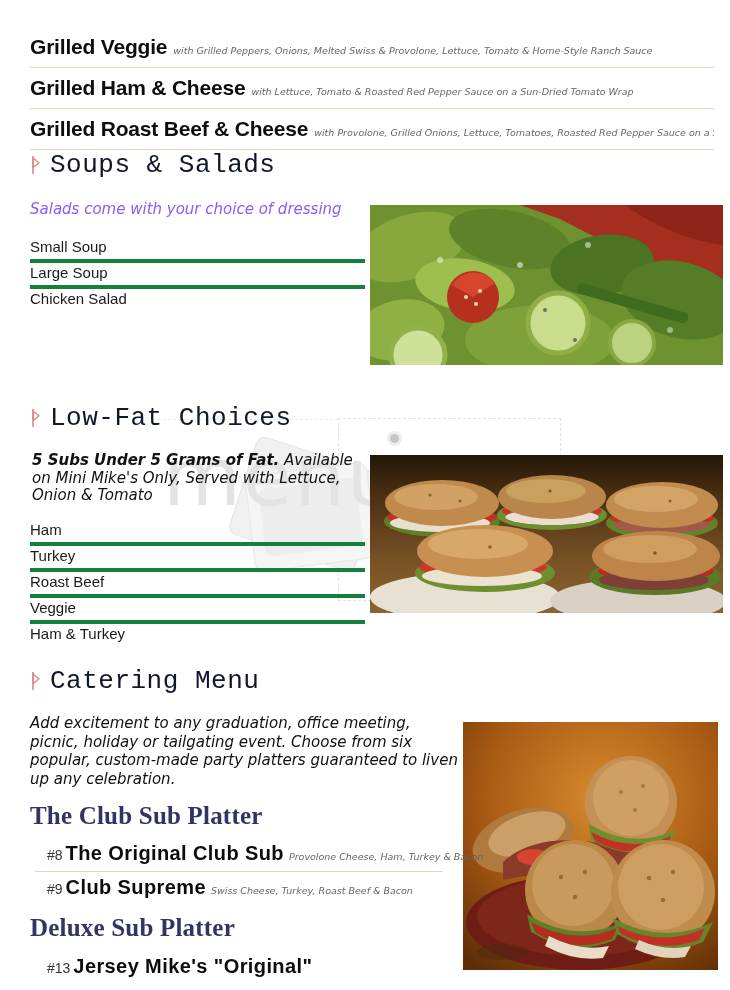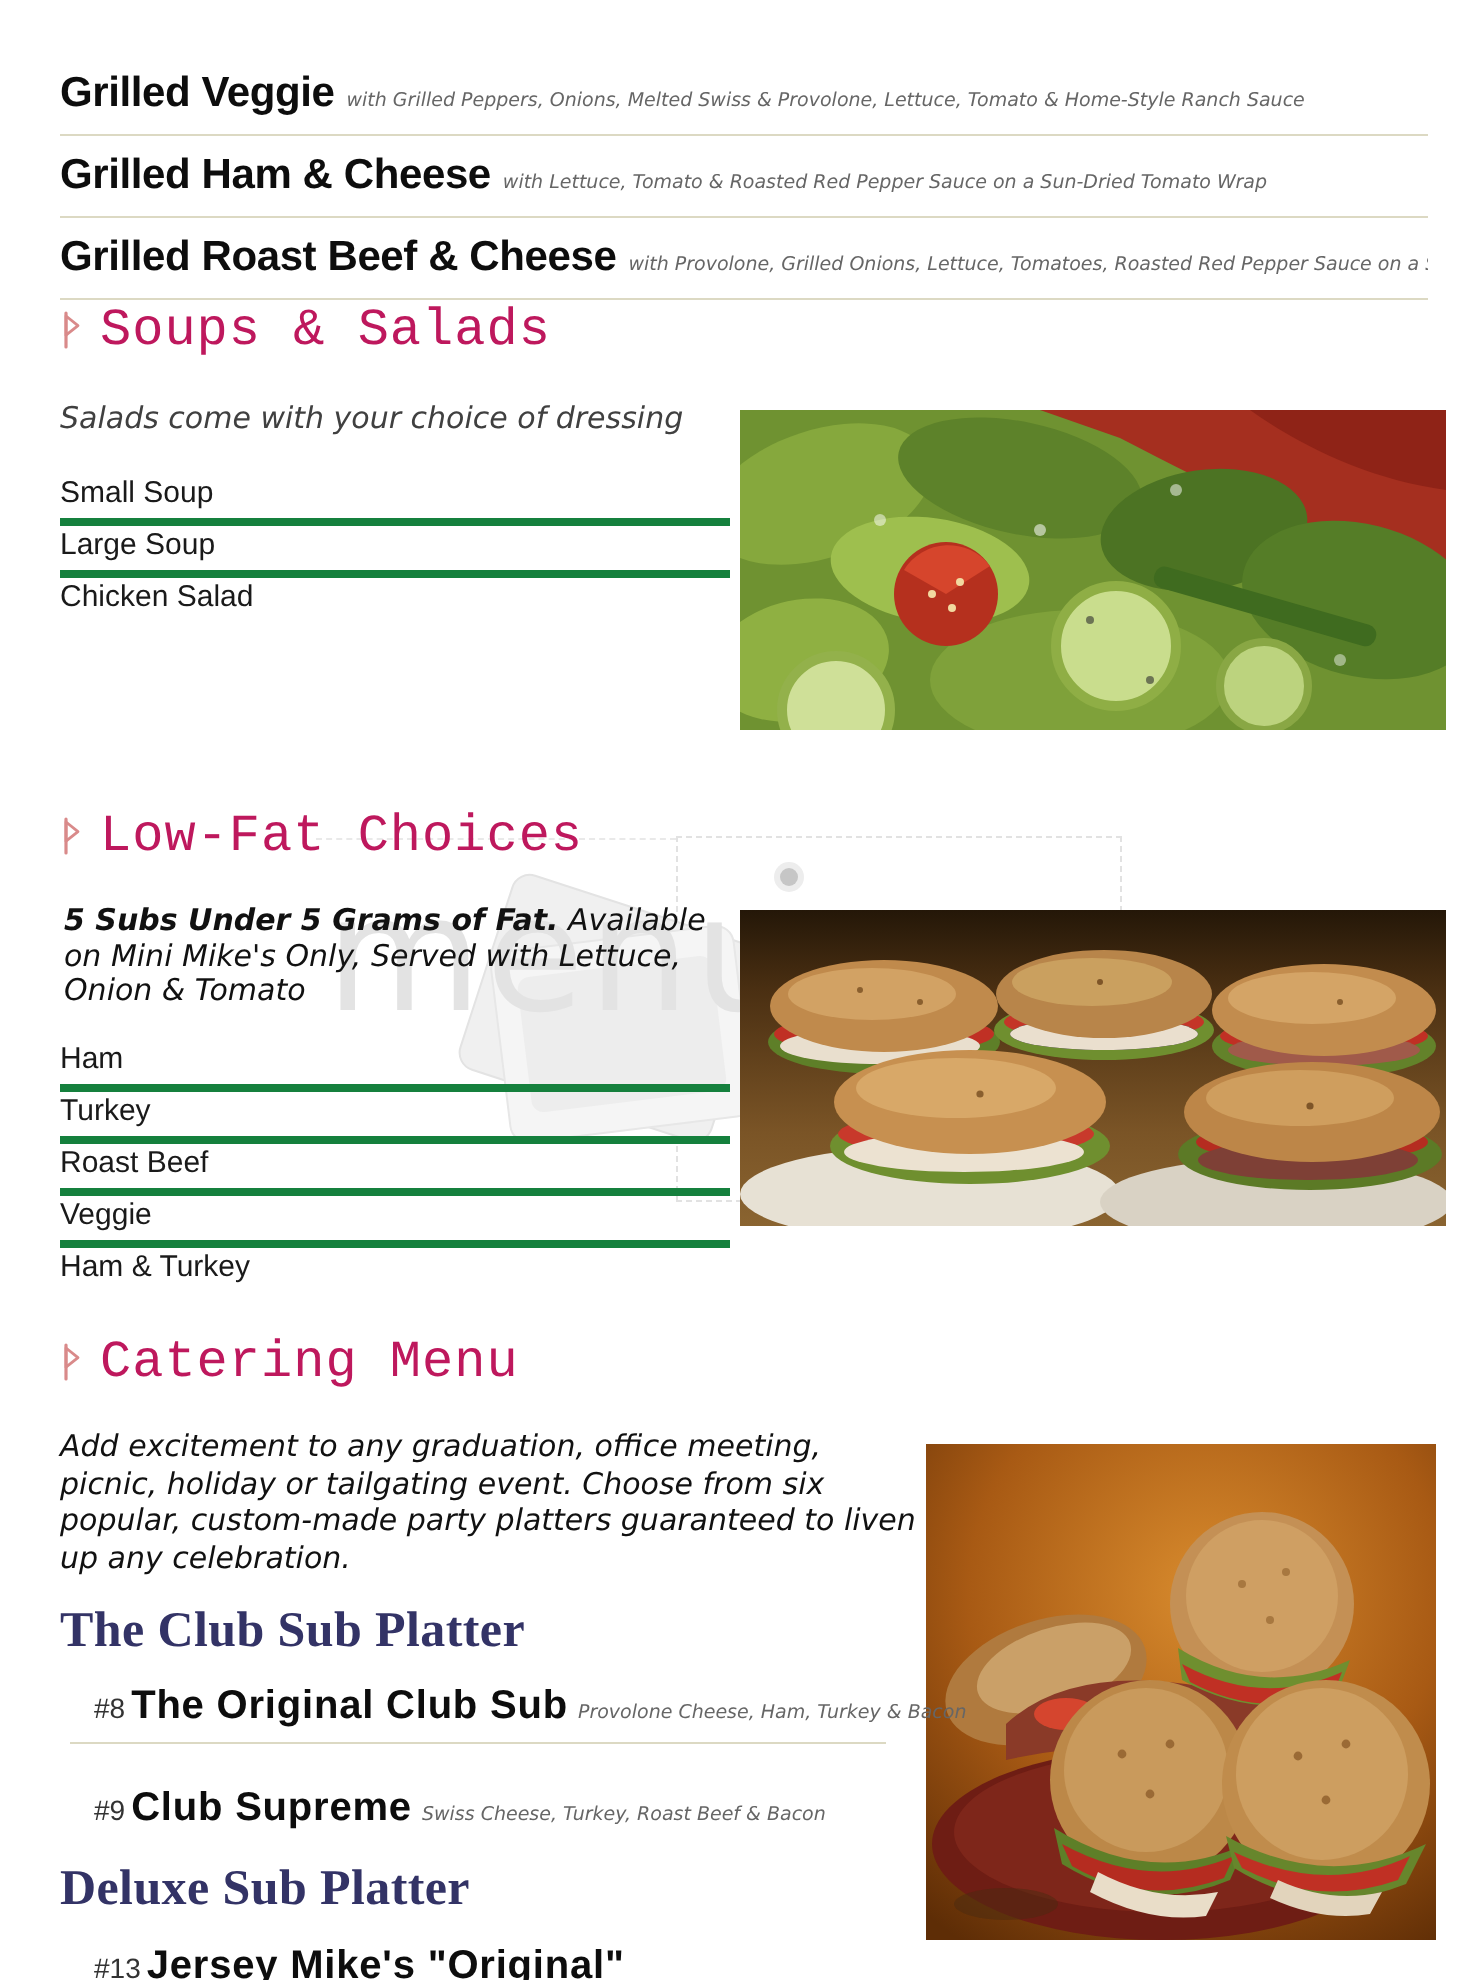--- a/index.html
+++ b/index.html
@@ -25,24 +25,24 @@
   #sec-top{left:30px;right:16px;top:36px;}
   .top-item{line-height:21px;padding:9px 0 6px;border-bottom:1px solid #dcd9c3;white-space:nowrap;overflow:hidden;}
   .top-item:first-child{padding-top:0;}
   .tname{font-weight:bold;font-size:21px;color:#0d0d0d;letter-spacing:-0.2px;}
   .tdesc{font-size:9.5px;font-style:italic;color:#666;font-family:"DejaVu Sans",sans-serif;margin-left:6px;text-align:right;}
 
   
   .sec-head{display:flex;align-items:center;height:30px;}
   .flag{width:11px;height:20px;margin-right:9px;flex:0 0 auto;}
   .sec-title{font-family:"Liberation Mono","DejaVu Sans Mono",monospace;font-size:26px;
-             color:#be185d;letter-spacing:0.5px;white-space:nowrap;}
+             color:#0f172a;letter-spacing:0.5px;white-space:nowrap;}
 
   .tagline{font-family:"DejaVu Sans",sans-serif;font-style:italic;font-size:15px;
-           color:#404040;margin-top:20px;line-height:19px;}
+           color:#8b5cf6;margin-top:20px;line-height:19px;}
 
   .mlist{margin-top:18px;width:335px;}
   .mrow{height:22px;line-height:20px;font-size:15px;color:#1a1a1a;border-bottom:4px solid #15803d;}
   .mrow:last-child{border-bottom:none;}
 
   #sec-soups{left:30px;top:150px;width:338px;}
 
   #sec-lowfat{left:30px;top:403px;width:342px;}
   .note{margin:19px 0 0 2px;width:330px;font-family:"DejaVu Sans",sans-serif;font-style:italic;
         font-size:15px;line-height:17.5px;color:#111;}
@@ -51,21 +51,21 @@
 
   #sec-catering{left:30px;top:666px;width:432px;}
   .intro{margin-top:18px;font-family:"DejaVu Sans",sans-serif;font-style:italic;
          font-size:15px;line-height:18.5px;color:#111;}
   .plat-title{font-family:"Liberation Serif","DejaVu Serif",serif;font-weight:bold;
               font-size:25px;line-height:26px;color:#333366;letter-spacing:0.2px;}
   .pt1{margin-top:14px;}
   .pt2{margin-top:16px;}
   .cat-row{margin-left:5px;padding-left:12px;line-height:16px;white-space:nowrap;}
   .row-8{margin-top:16px;padding-bottom:6px;border-bottom:1px solid #dcd9c3;width:396px;}
-  .row-9{margin-top:24px;}
+  .row-9{margin-top:7px;}
   .row-13{margin-top:17px;}
   .cat-num{font-size:14px;color:#333;}
   .cat-name{font-size:20px;font-weight:bold;color:#0d0d0d;letter-spacing:0.4px;margin-left:3px;}
   .cat-desc{font-size:9.5px;font-style:italic;color:#666;font-family:"DejaVu Sans",sans-serif;margin-left:5px;}
 </style>
 </head>
 <body>
 
 <div class="page">
 

